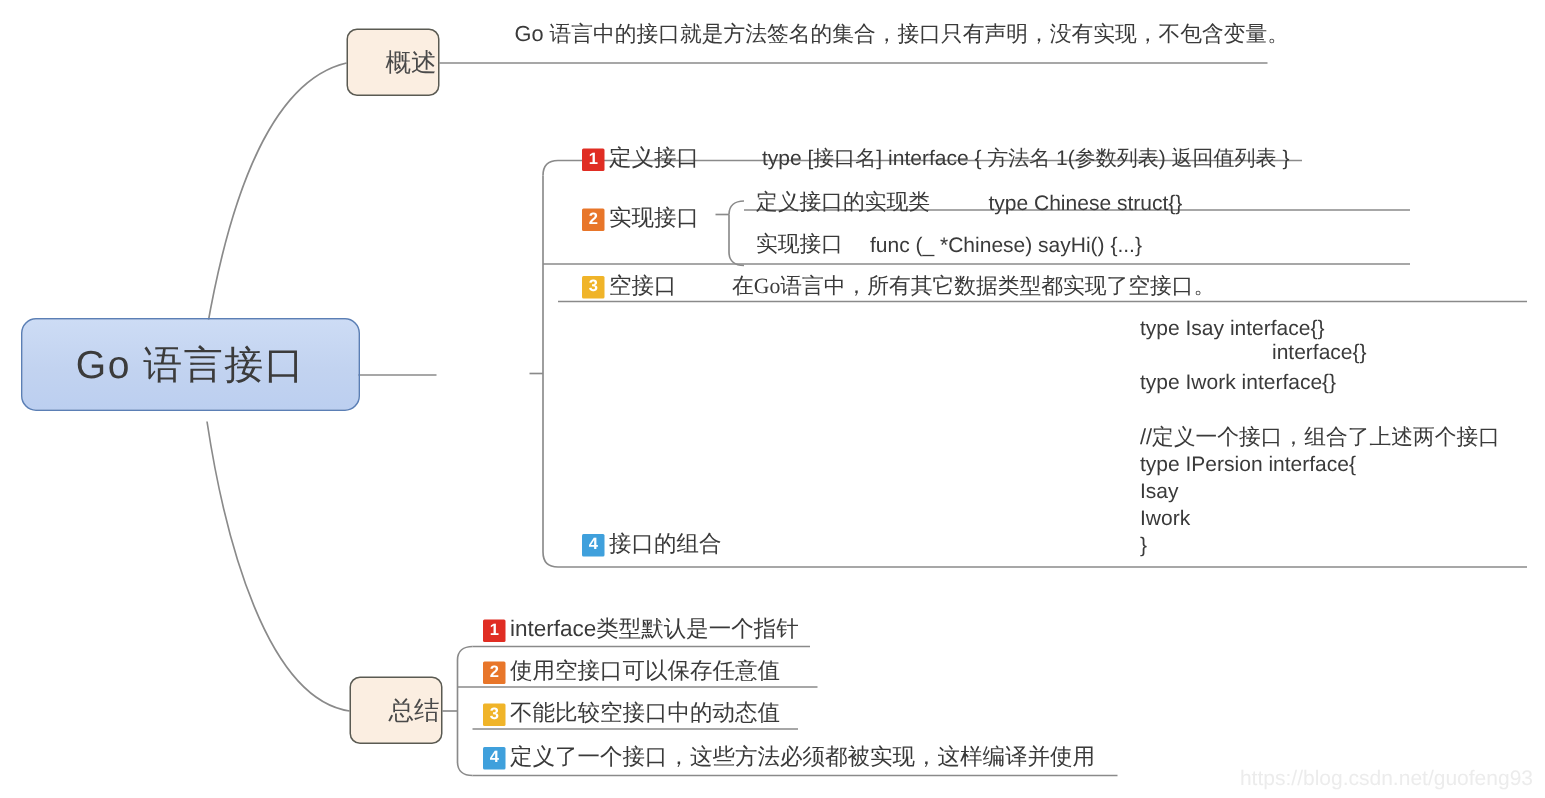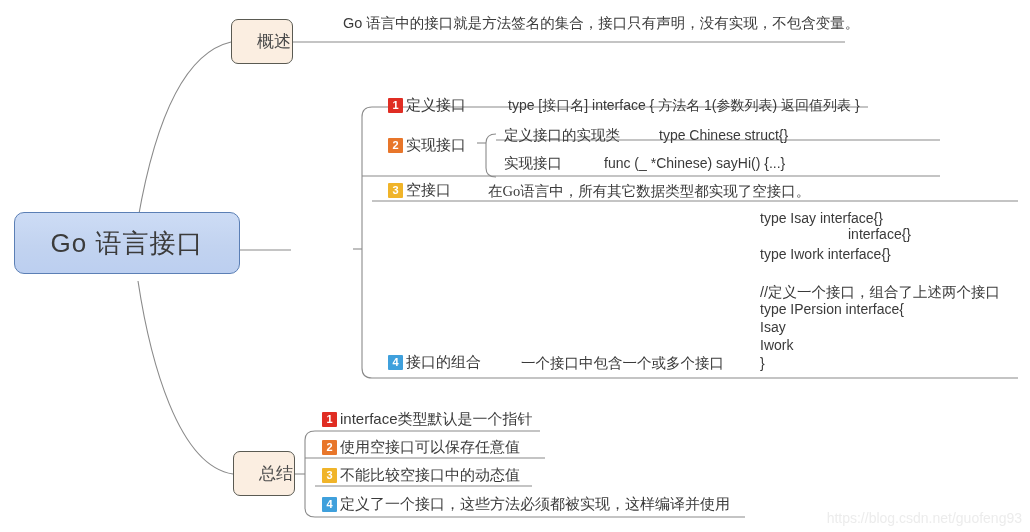--- a/index.html
+++ b/index.html
@@ -172,32 +172,31 @@
   <div class="txt" style="left:508px; top:97px;">type [接口名] interface { 方法名 1(参数列表) 返回值列表  }</div>
 
   <div class="row-label" style="left:388px; top:136px;">
     <span class="badge b2">2</span><span>实现接口</span>
   </div>
 
   <div class="txt txt-cn" style="left:504px; top:126px;">定义接口的实现类</div>
   <div class="txt" style="left:659px; top:127px;text-align:right;">type Chinese struct{}</div>
 
   <div class="txt txt-cn" style="left:504px; top:154px;">实现接口</div>
-  <div class="txt" style="left:604px; top:155px;">func (_ *Chinese) sayHi() {...}</div>
+  <div class="txt" style="left:580px; top:155px;">func (_ *Chinese) sayHi() {...}</div>
 
   <div class="row-label" style="left:388px; top:181px;">
     <span class="badge b3">3</span><span>空接口</span>
   </div>
   <div class="txt txt-cn" style="left:488px; top:182px;font-family:Liberation Serif, serif;">在Go语言中，所有其它数据类型都实现了空接口。</div>
   <div class="txt" style="left:848px; top:182px;margin-top:44px;">interface{}</div>
 
   <div class="row-label" style="left:388px; top:353px;">
     <span class="badge b4">4</span><span>接口的组合</span>
   </div>
-  <div class="txt txt-cn" style="left:521px; top:354px;">一个接口中包含一个或多个接口</div>
 
   <div class="txt" style="left:760px; top:210px;">type Isay interface{}</div>
   <div class="txt" style="left:760px; top:246px;">type Iwork interface{}</div>
   <div class="txt txt-cn" style="left:760px; top:283px;">//定义一个接口，组合了上述两个接口</div>
   <div class="txt" style="left:760px; top:301px;">type IPersion interface{</div>
   <div class="txt" style="left:760px; top:319px;">  Isay</div>
   <div class="txt" style="left:760px; top:337px;">  Iwork</div>
   <div class="txt" style="left:760px; top:355px;">}</div>
 
   <div class="row-label" style="left:322px; top:410px;">

